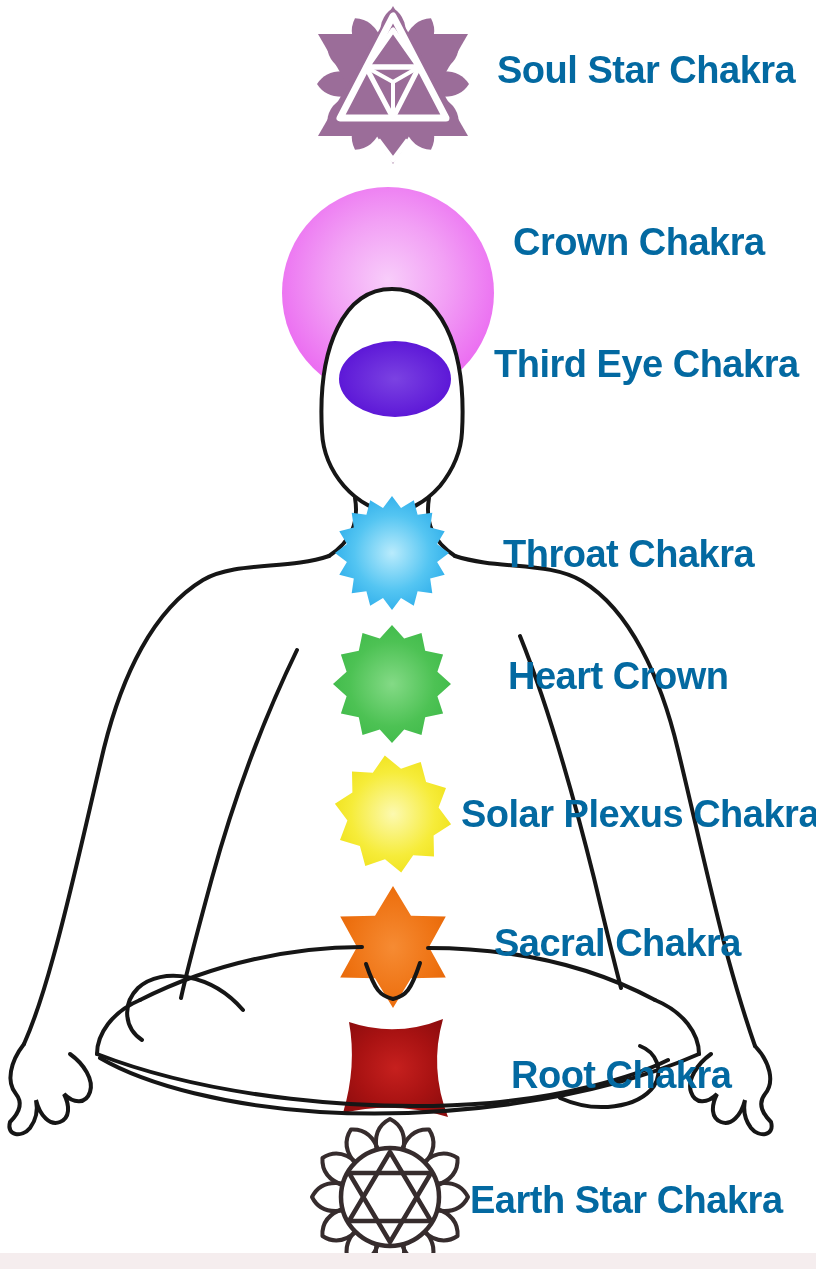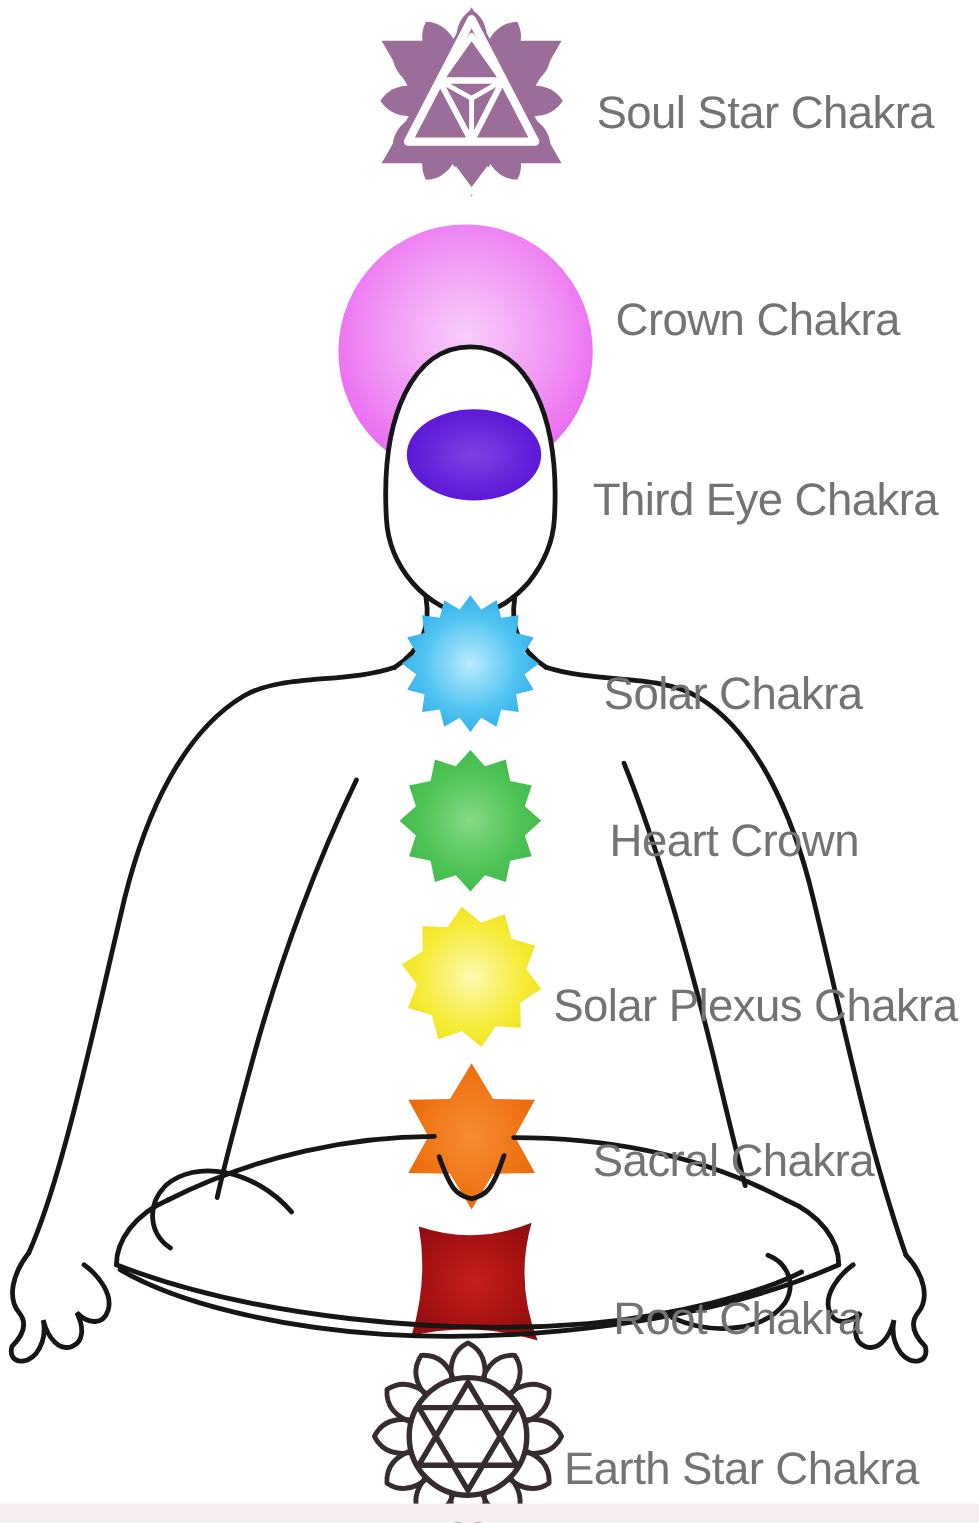--- a/index.html
+++ b/index.html
@@ -6,31 +6,30 @@
   .stage{
     position:relative;
     width:816px;height:1269px;
     background:#ffffff;
     overflow:hidden;
     font-family:"Liberation Sans",sans-serif;
   }
   .stage svg{position:absolute;left:0;top:0;}
   .lb{
     position:absolute;
-    font-weight:400;
+    font-weight:700;
     font-size:38px;
     letter-spacing:-0.5px;
     line-height:1;
-    color:#737373;
+    color:#0369a1;
     white-space:nowrap;
-    margin-top:25px;
   }
   #lb-soul  {left:497px;top:51px;}
   #lb-crown {left:513px;top:223px;}
-  #lb-third {left:494px;top:373px;}
+  #lb-third {left:494px;top:345px;}
   #lb-throat{left:503px;top:535px;}
   #lb-heart {left:508px;top:657px;}
   #lb-solar {left:461px;top:795px;}
   #lb-sacral{left:494px;top:924px;}
   #lb-root  {left:511px;top:1056px;}
   #lb-earth {left:470px;top:1181px;text-align:right;}
   .footer-band{
     position:absolute;left:0;top:1253px;width:816px;height:16px;
     background:#f5edee;
   }
@@ -176,21 +175,21 @@
     </g>
     <circle cx="390" cy="1197" r="49" fill="#ffffff"></circle>
     <polygon points="390,1152 349,1221 431,1221"></polygon>
     <polygon points="390,1242 349,1173 431,1173"></polygon>
   </g>
 </svg>
 
   <div class="lb" id="lb-soul">Soul Star Chakra</div>
   <div class="lb" id="lb-crown">Crown Chakra</div>
   <div class="lb" id="lb-third">Third Eye Chakra</div>
-  <div class="lb" id="lb-throat">Solar Chakra</div>
+  <div class="lb" id="lb-throat">Throat Chakra</div>
   <div class="lb" id="lb-heart">Heart Crown</div>
   <div class="lb" id="lb-solar">Solar Plexus Chakra</div>
   <div class="lb" id="lb-root">Root Chakra</div>
   <div class="lb" id="lb-sacral">Sacral Chakra</div>
   <div class="lb" id="lb-earth">Earth Star Chakra</div>
 
   <div class="footer-band"></div>
 </div>
 
 </body></html>

